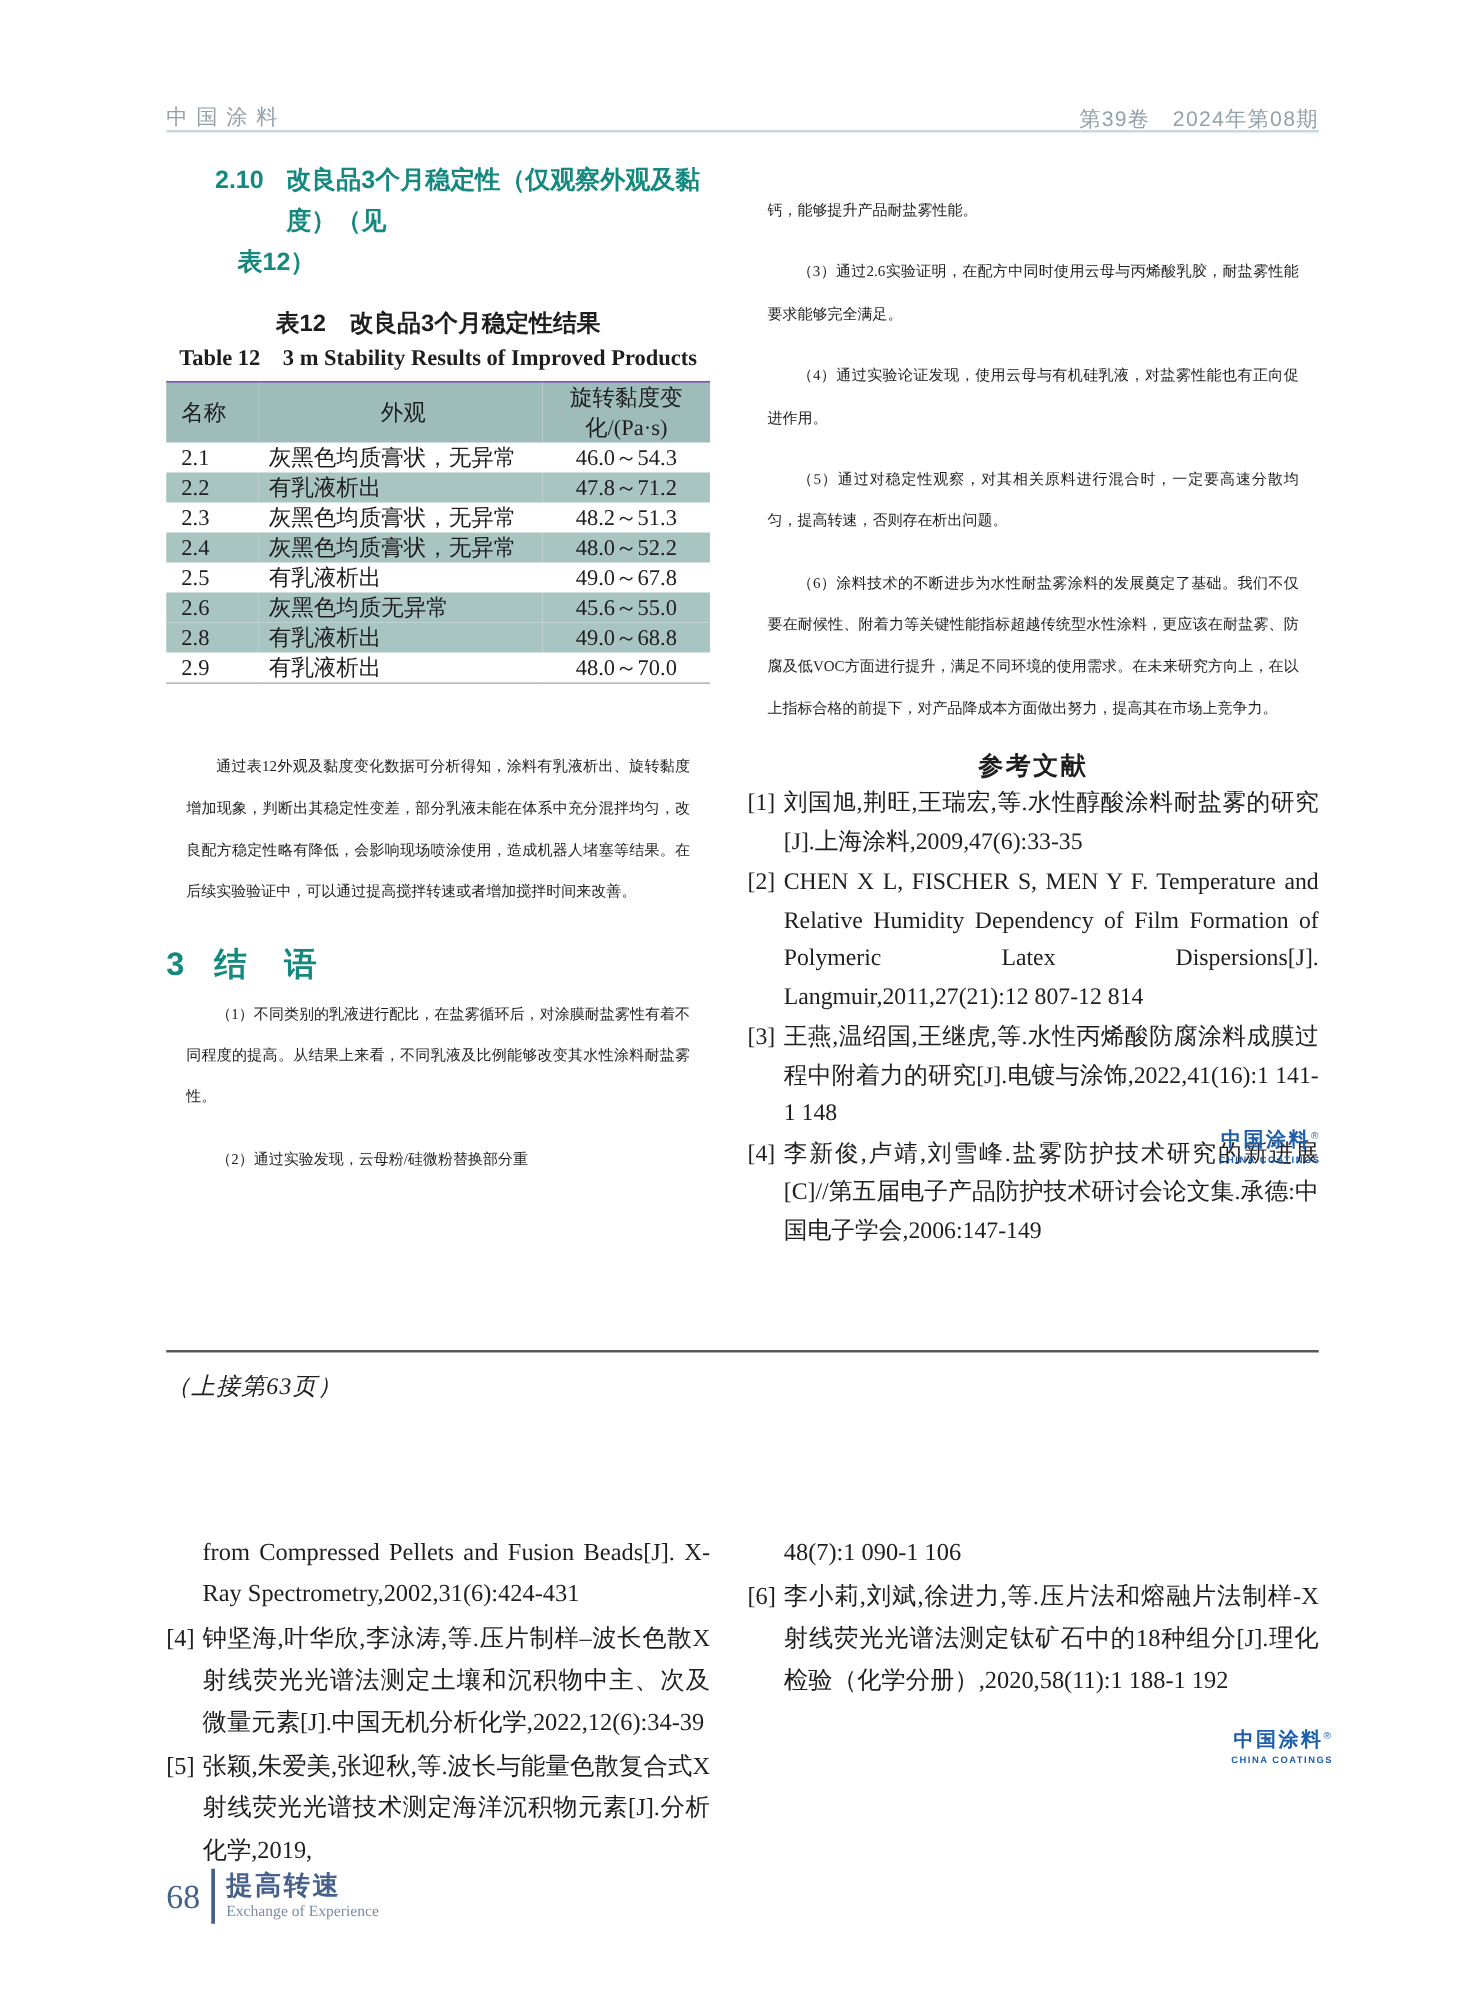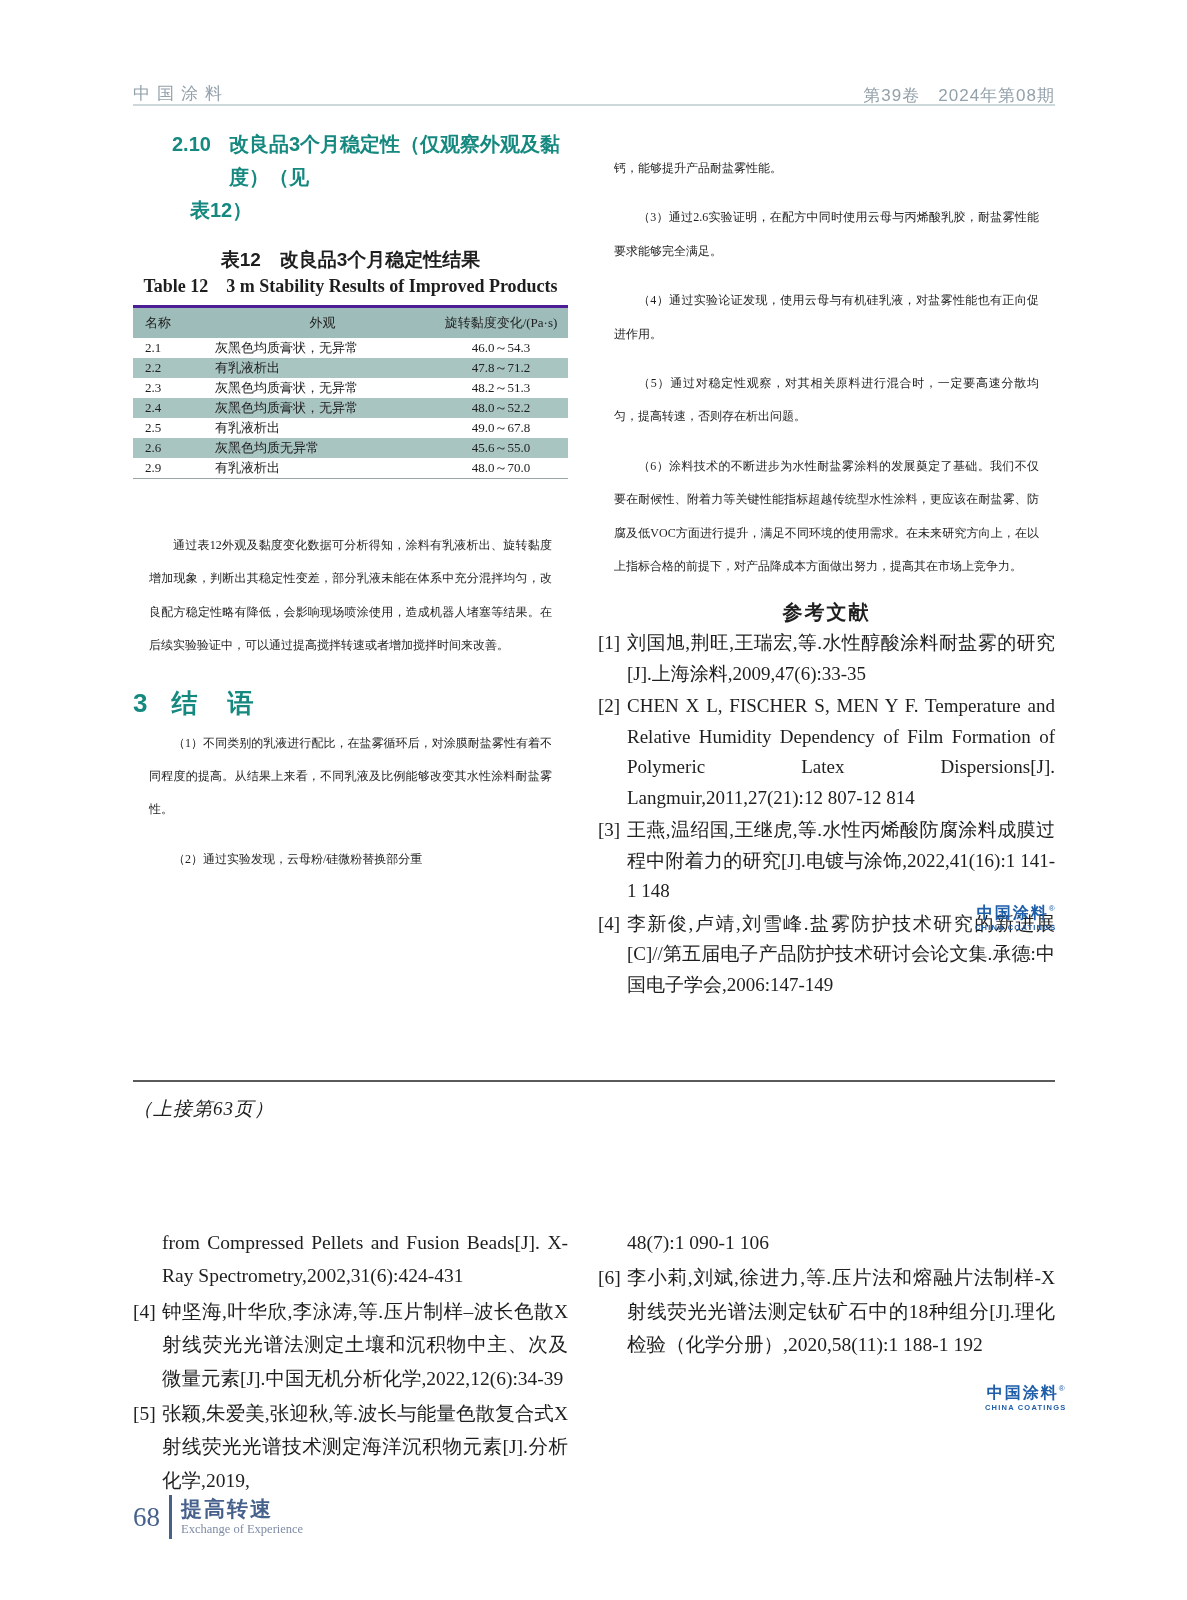--- a/index.html
+++ b/index.html
@@ -58,22 +58,22 @@
   .tbl-title-cn{
     text-align:center;font-weight:bold;font-size:19px;margin-top:20px;
     font-family:"Liberation Sans","DejaVu Sans",sans-serif;line-height:26px;
   }
   .tbl-title-en{
     text-align:center;font-weight:bold;font-size:18px;line-height:26px;
     font-family:"Liberation Serif","DejaVu Serif",serif;
   }
   table.stability{
     border-collapse:collapse;width:100%;margin-top:6px;
-    border-top:3px solid #4c1d95;border-bottom:1px solid #9aa5a5;
-    font-size:13px;
+    border-top:1px solid #4c1d95;border-bottom:1px solid #9aa5a5;
+    font-size:18px;
   }
   table.stability th{
     background:var(--tbl-head);font-weight:normal;height:30px;padding:0 4px;
   }
   table.stability td{height:20px;padding:0 4px;}
   table.stability .c-name{width:58px;text-align:left;padding-left:12px;}
   table.stability .c-app{width:215px;text-align:left;padding-left:8px;}
   table.stability .c-visc{text-align:center;}
   table.stability th.c-app{text-align:center;}
   table.stability tr.stripe td{background:var(--tbl-stripe);}
@@ -182,20 +182,25 @@
         </tr>
         <tr>
           <td class="c-name">2.5</td>
           <td class="c-app">有乳液析出</td>
           <td class="c-visc">49.0～67.8</td>
         </tr>
         <tr class="stripe">
           <td class="c-name">2.6</td>
           <td class="c-app">灰黑色均质无异常</td>
           <td class="c-visc">45.6～55.0</td>
+        </tr>
+        <tr class="stripe">
+          <td class="c-name">2.8</td>
+          <td class="c-app">有乳液析出</td>
+          <td class="c-visc">49.0～68.8</td>
         </tr>
         <tr>
           <td class="c-name">2.9</td>
           <td class="c-app">有乳液析出</td>
           <td class="c-visc">48.0～70.0</td>
         </tr>
       </tbody>
     </table>
 
     <p class="body indent" style="margin-top:50px;">通过表12外观及黏度变化数据可分析得知，涂料有乳液析出、旋转黏度增加现象，判断出其稳定性变差，部分乳液未能在体系中充分混拌均匀，改良配方稳定性略有降低，会影响现场喷涂使用，造成机器人堵塞等结果。在后续实验验证中，可以通过提高搅拌转速或者增加搅拌时间来改善。</p>

